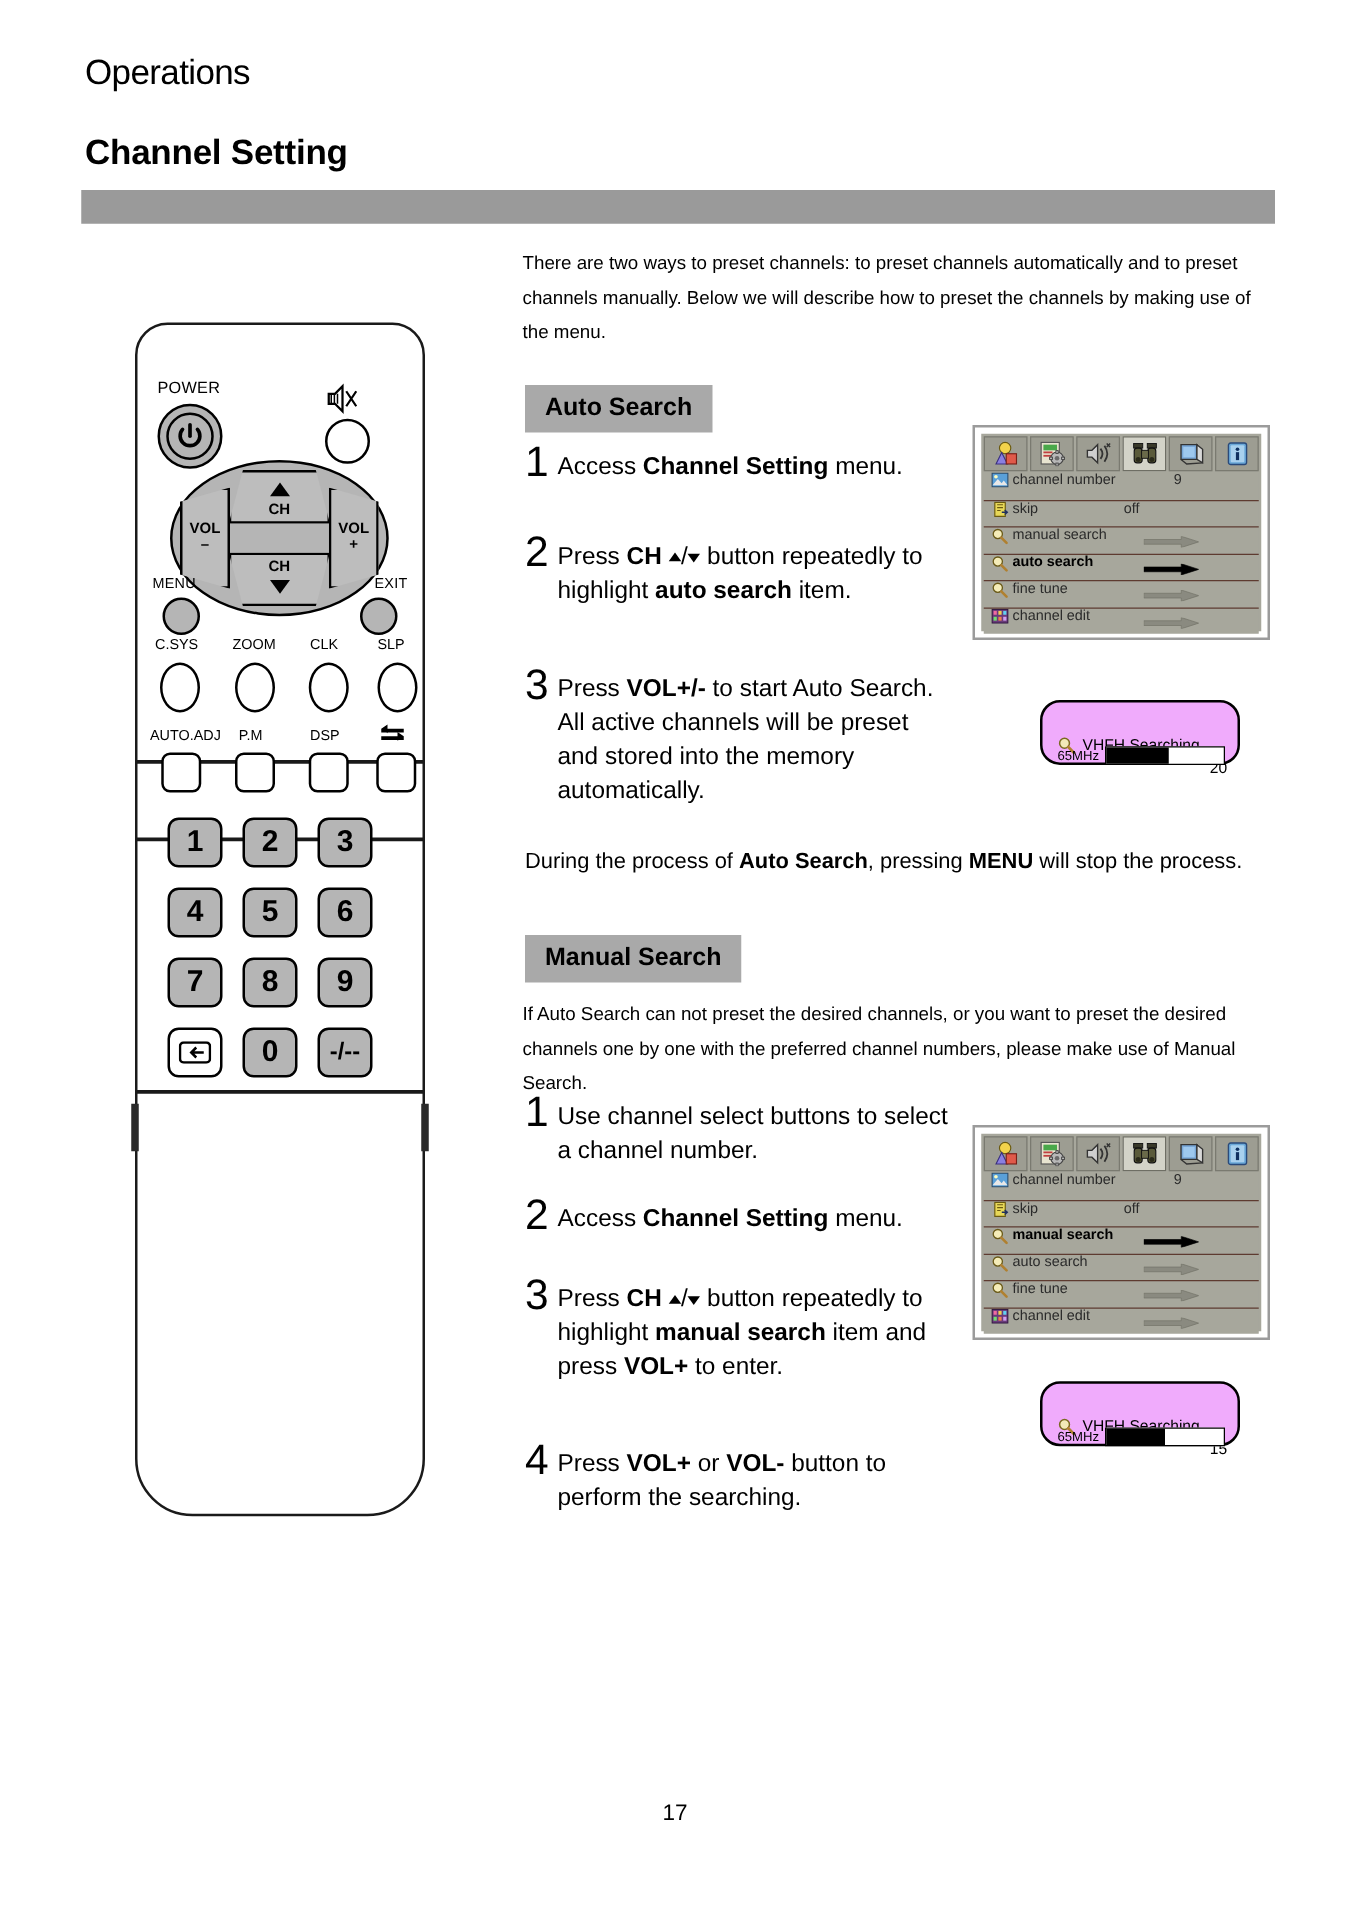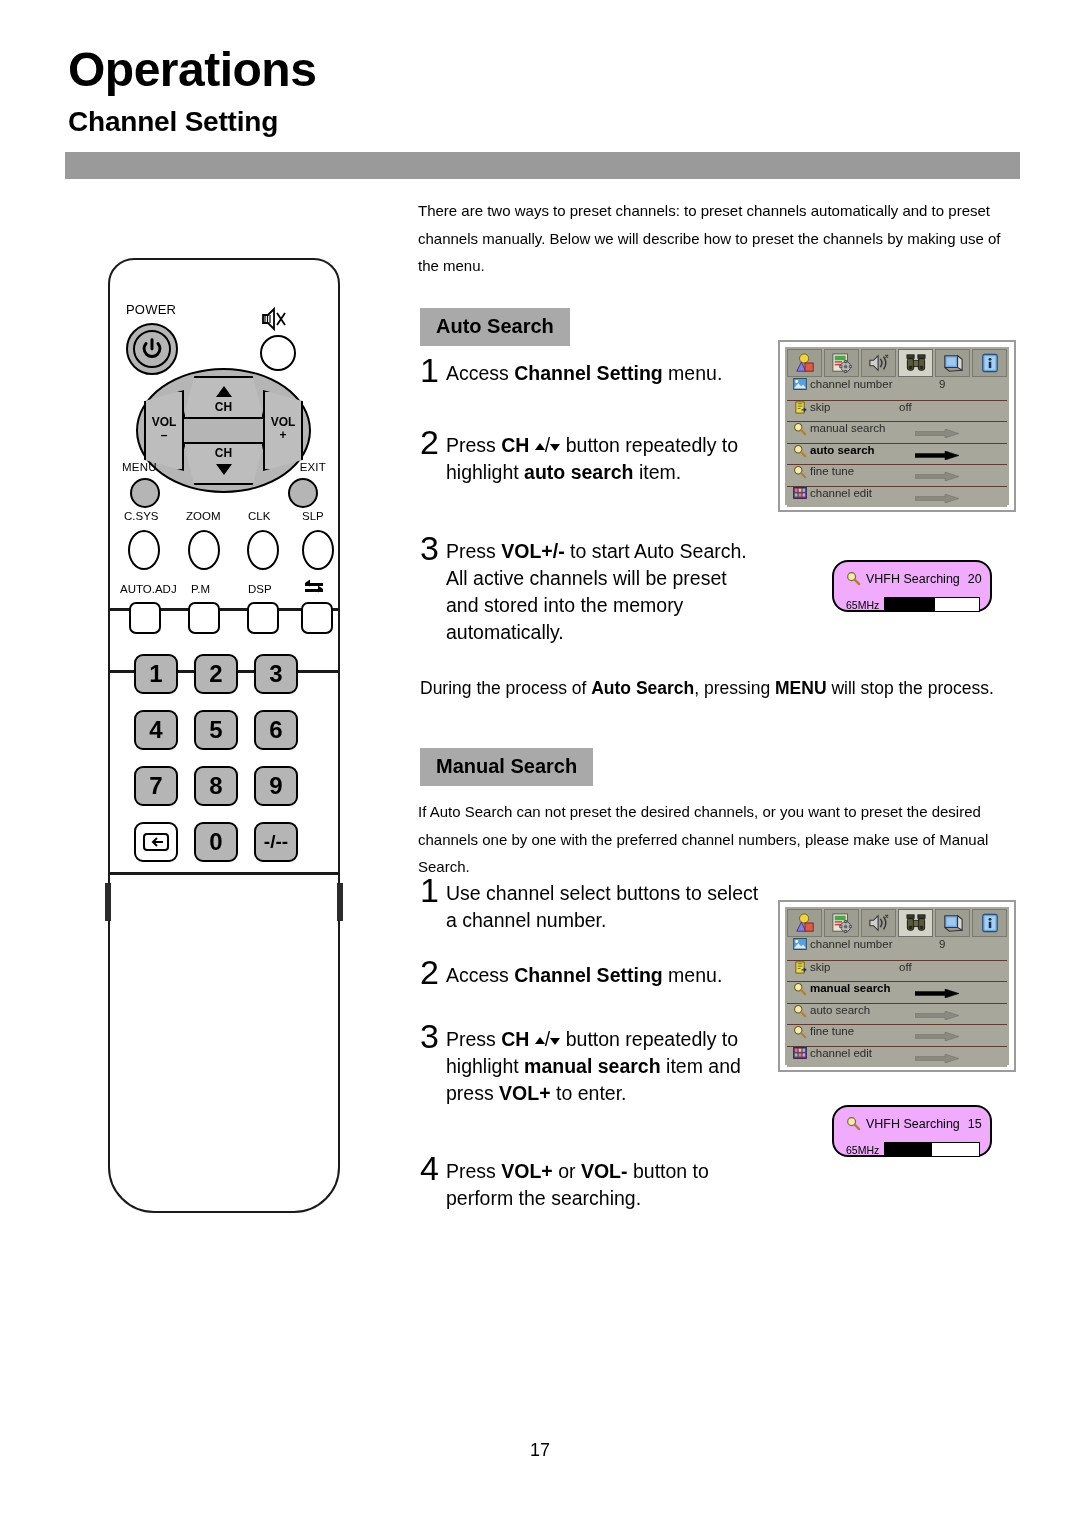--- a/index.html
+++ b/index.html
@@ -10,21 +10,21 @@
     font-family:"Liberation Sans", sans-serif;
     color:#000;
     position:relative;
     overflow:hidden;
   }
   .page { position:absolute; inset:0; }
 
   
   #chapter-title {
     position:absolute; left:68px; top:42px;
-    font-size:48px; font-weight:bold; letter-spacing:-0.5px;
+    font-size:28px; font-weight:normal; letter-spacing:-0.5px;
   }
   #section-title {
     position:absolute; left:68px; top:106px;
     font-size:28px; font-weight:bold; letter-spacing:-0.2px;
   }
   #header-rule {
     position:absolute; left:65px; top:152px;
     width:955px; height:27px;
     background:#9a9a9a;
   }
@@ -235,21 +235,21 @@
   .osd-arrow { position:absolute; left:128px; top:7px; width:44px; height:9px; }
 
   
   .search-box {
     position:absolute; width:160px; height:52px;
     border:2px solid #000; border-radius:16px; background:#f0abfc;
   }
   #search-box-auto { left:832px; top:560px; }
   #search-box-manual { left:832px; top:1105px; }
   .sb-title { position:absolute; left:12px; top:9px; display:flex; align-items:center; font-size:12.5px; }
-  .sb-title .num { margin-left:8px; }
+  .sb-title .num { margin-left:8px;margin-top:36px; }
   .sb-row2 { position:absolute; left:12px; top:35px; display:flex; align-items:center; }
   .sb-freq { font-size:10.5px; margin-right:5px; }
   .sb-bar { width:96px; height:15px; border:1.5px solid #000; background:#fff; position:relative; }
   .sb-bar-fill { position:absolute; left:0; top:0; bottom:0; background:#000; }
 
   #page-number {
     position:absolute; left:0; top:1440px; width:1080px;
     text-align:center; font-size:18px;
   }
 

